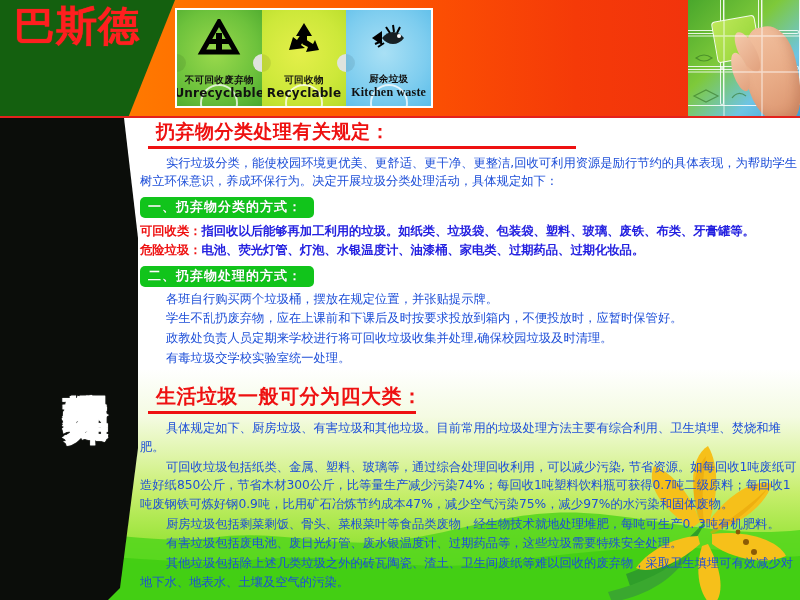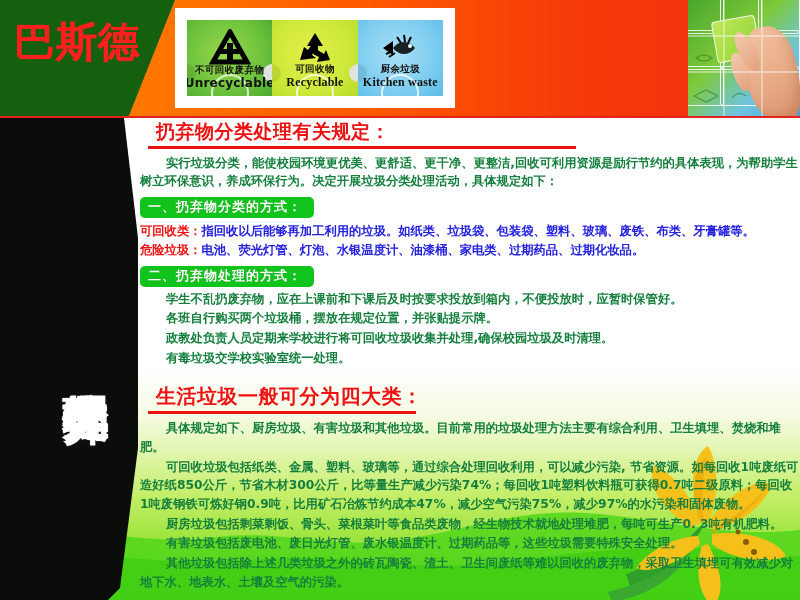--- a/index.html
+++ b/index.html
@@ -23,40 +23,40 @@
     position:absolute;left:0;top:116px;width:800px;height:2px;background:#e4211c;z-index:9;
   }
   
   .logo-block{
     position:absolute;left:0;top:0;width:175px;height:118px;
     background:#14600f;
     clip-path:polygon(0 0, 175px 0, 128px 118px, 0 118px);
     z-index:4;
   }
   .logo-text{
-    position:absolute;left:14px;top:22px;
+    position:absolute;left:14px;top:6px;
     font-size:41px;font-weight:bold;color:#ff1f1f;
     letter-spacing:1px;line-height:1;
     font-family:"DejaVu Sans","Liberation Sans",sans-serif;
     z-index:5;text-shadow:0 0 1px #ff1f1f;
   }
 
   
   .bins{
-    position:absolute;left:175px;top:8px;width:280px;height:100px;
-    z-index:3;background:#fff;padding:12px;box-sizing:border-box;
+    position:absolute;left:175px;top:8px;width:258px;height:100px;
+    z-index:3;background:#fff;padding:2px;box-sizing:border-box;
   }
   .bins-inner{position:relative;width:100%;height:100%;display:flex;}
   .bin{
     position:relative;flex:1;display:flex;flex-direction:column;
     align-items:center;justify-content:flex-end;padding-bottom:6px;
     overflow:hidden;
   }
   .bin.b1{background:radial-gradient(circle at 45% 45%,#9ad94c 0%,#6dc23c 60%,#4aa82e 100%);}
-  .bin.b2{background:radial-gradient(circle at 45% 45%,#e4ef4a 0%,#cde83a 60%,#b7dc2a 100%);font-family:Liberation Serif, serif;}
+  .bin.b2{background:radial-gradient(circle at 45% 45%,#e4ef4a 0%,#cde83a 60%,#b7dc2a 100%);}
   .bin.b3{background:radial-gradient(circle at 45% 45%,#a9e0f5 0%,#7ecdef 60%,#5bbde9 100%);font-family:Liberation Serif, serif;}
   .bin .knob{
     position:absolute;right:-9px;top:44px;width:18px;height:18px;border-radius:50%;
     background:#dfe3dd;z-index:4;
   }
   .bin .knob-in{
     position:absolute;left:-9px;top:44px;width:18px;height:18px;border-radius:50%;
     background:rgba(0,0,0,0.08);z-index:2;
   }
   .bin .circ{
@@ -137,21 +137,21 @@
   .h1{
     color:#ee1111;font-size:19px;font-weight:bold;letter-spacing:.5px;
     margin:0 0 0 16px;line-height:1.2;
   }
   .h1-rule{
     height:3px;background:#ee1111;margin:3px 0 5px 8px;
   }
   .h1-rule.r1{width:428px;}
   .h1-rule.r2{width:268px;}
   .para{
-    color:#15803d;font-size:12.3px;font-weight:bold;line-height:1.52;
+    color:#1d4ed8;font-size:12.3px;font-weight:normal;line-height:1.52;
     margin:0 0 1px 0;letter-spacing:0;
   }
   .para.indent{text-indent:26px;}
   .sec-tag{
     display:inline-block;background:#11c41b;color:#ffffff;
     font-size:13px;font-weight:bold;border-radius:5px;
     padding:1px 12px 2px 8px;margin:5px 0 3px 0;letter-spacing:1px;
     text-shadow:0 0 1px rgba(0,0,0,.25);
   }
   .deflist{margin:1px 0 0 0;}
@@ -293,22 +293,22 @@
       <div class="defrow">
         <span class="k">可回收类：</span><span>指回收以后能够再加工利用的垃圾。如纸类、垃圾袋、包装袋、塑料、玻璃、废铁、布类、牙膏罐等。</span>
       </div>
       <div class="defrow">
         <span class="k">危险垃圾：</span><span>电池、荧光灯管、灯泡、水银温度计、油漆桶、家电类、过期药品、过期化妆品。</span>
       </div>
     </div>
 
     <div class="sec-tag">二、扔弃物处理的方式：</div>
     <div class="block2">
+      <div class="para">各班自行购买两个垃圾桶，摆放在规定位置，并张贴提示牌。</div>
       <div class="para">学生不乱扔废弃物，应在上课前和下课后及时按要求投放到箱内，不便投放时，应暂时保管好。</div>
-      <div class="para">各班自行购买两个垃圾桶，摆放在规定位置，并张贴提示牌。</div>
       <div class="para">政教处负责人员定期来学校进行将可回收垃圾收集并处理,确保校园垃圾及时清理。</div>
       <div class="para">有毒垃圾交学校实验室统一处理。</div>
     </div>
 
     <div class="gap"></div>
 
     <div class="h1 second">生活垃圾一般可分为四大类：</div>
     <div class="h1-rule r2"></div>
 
     <div>

